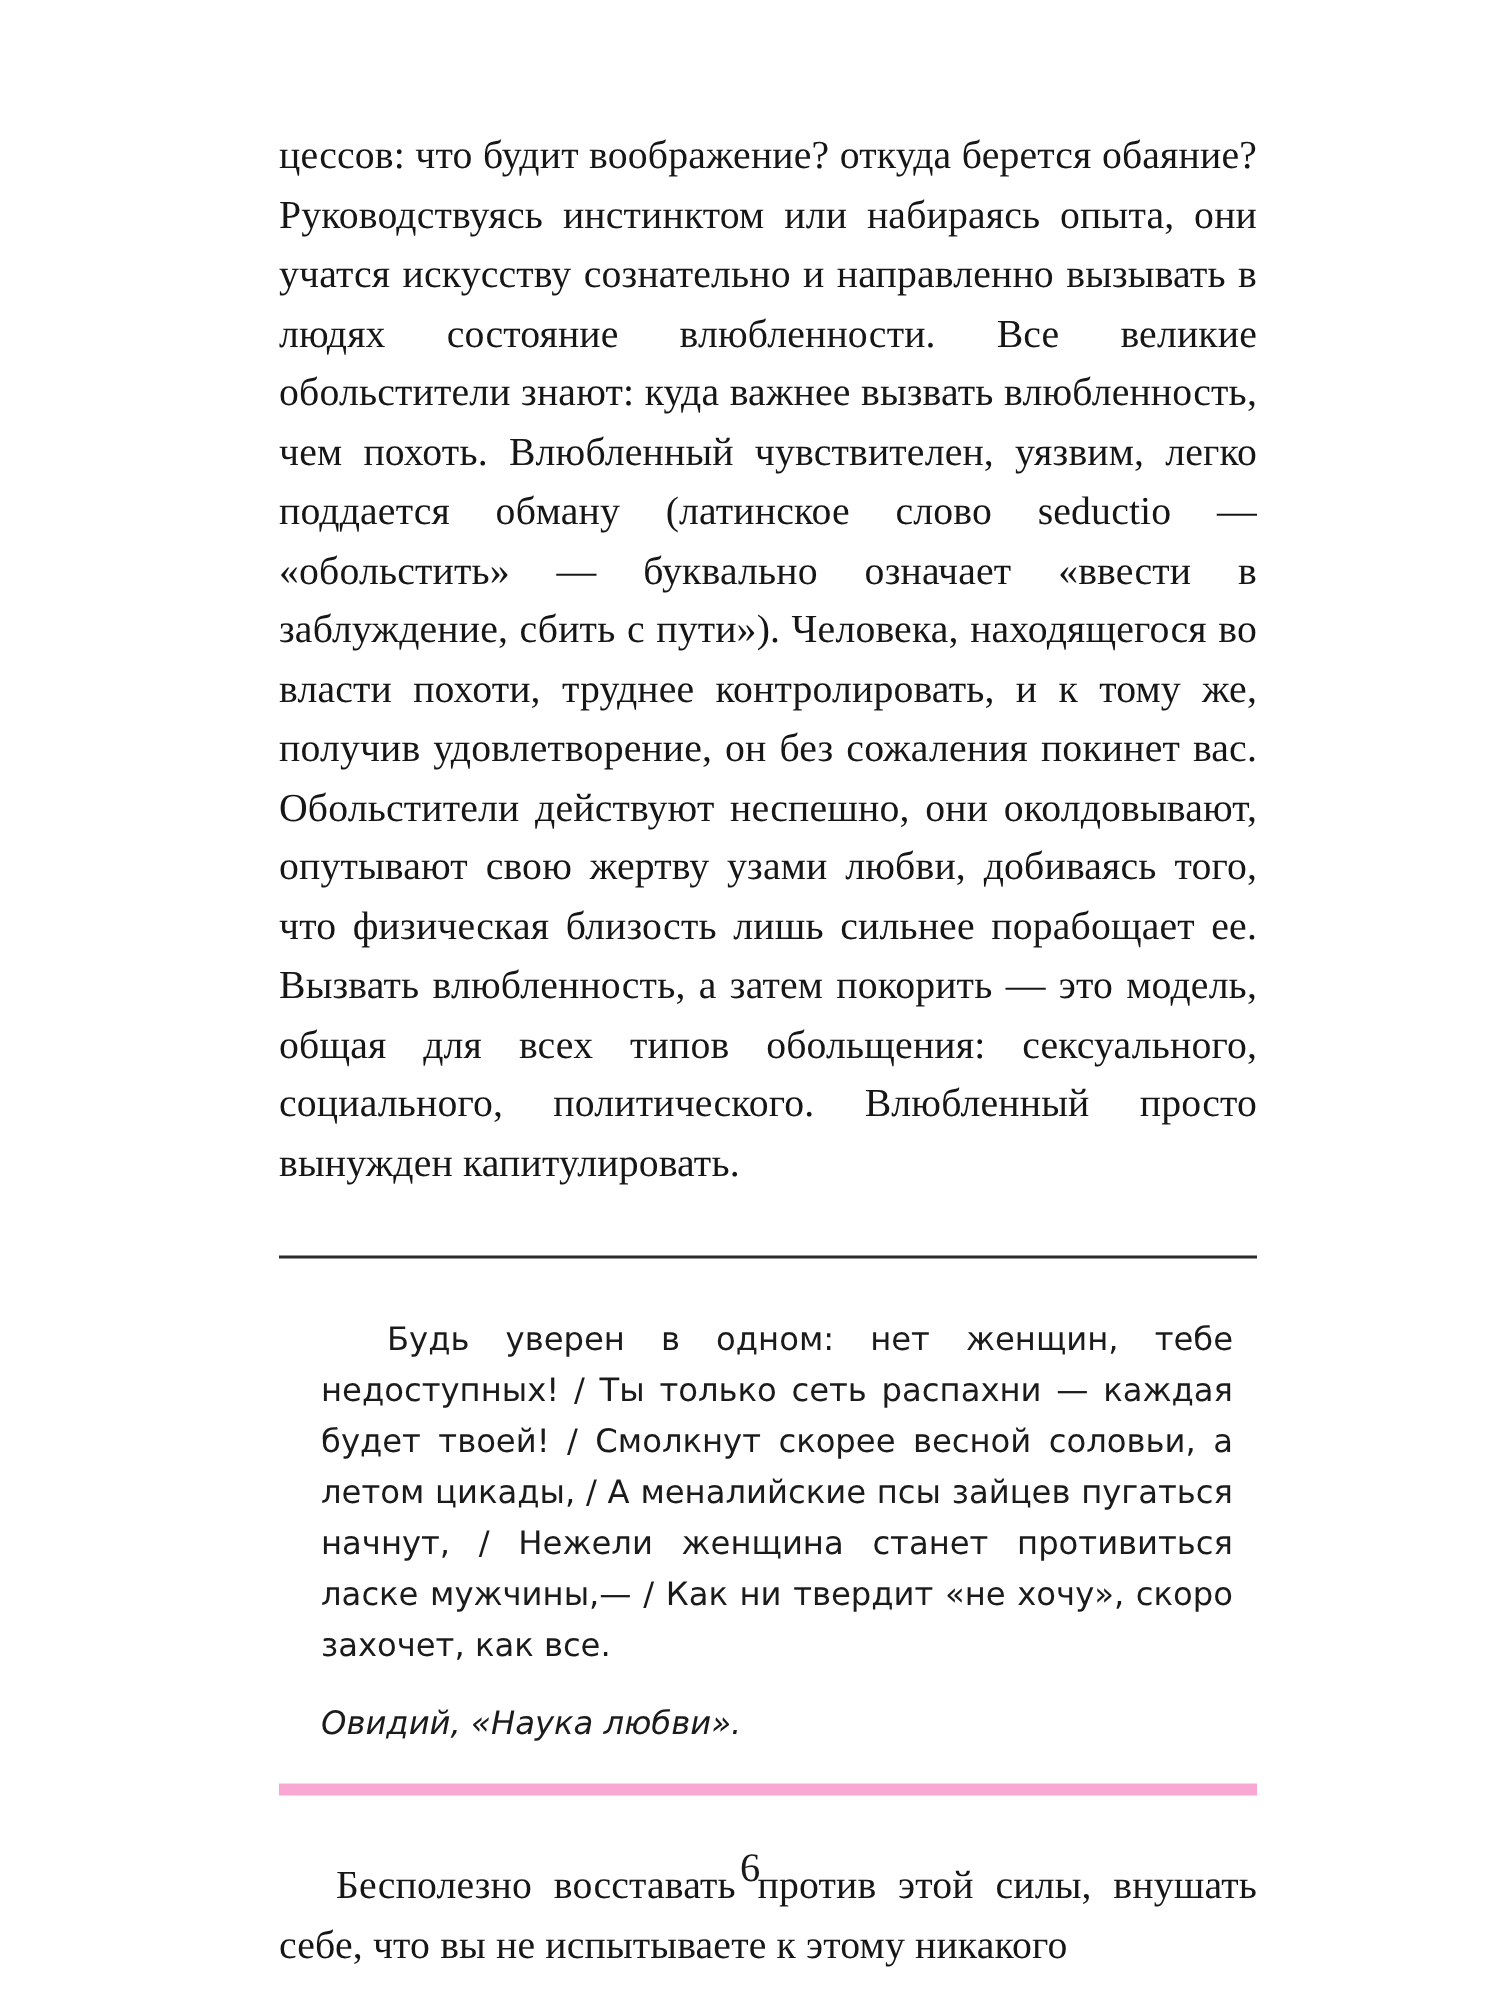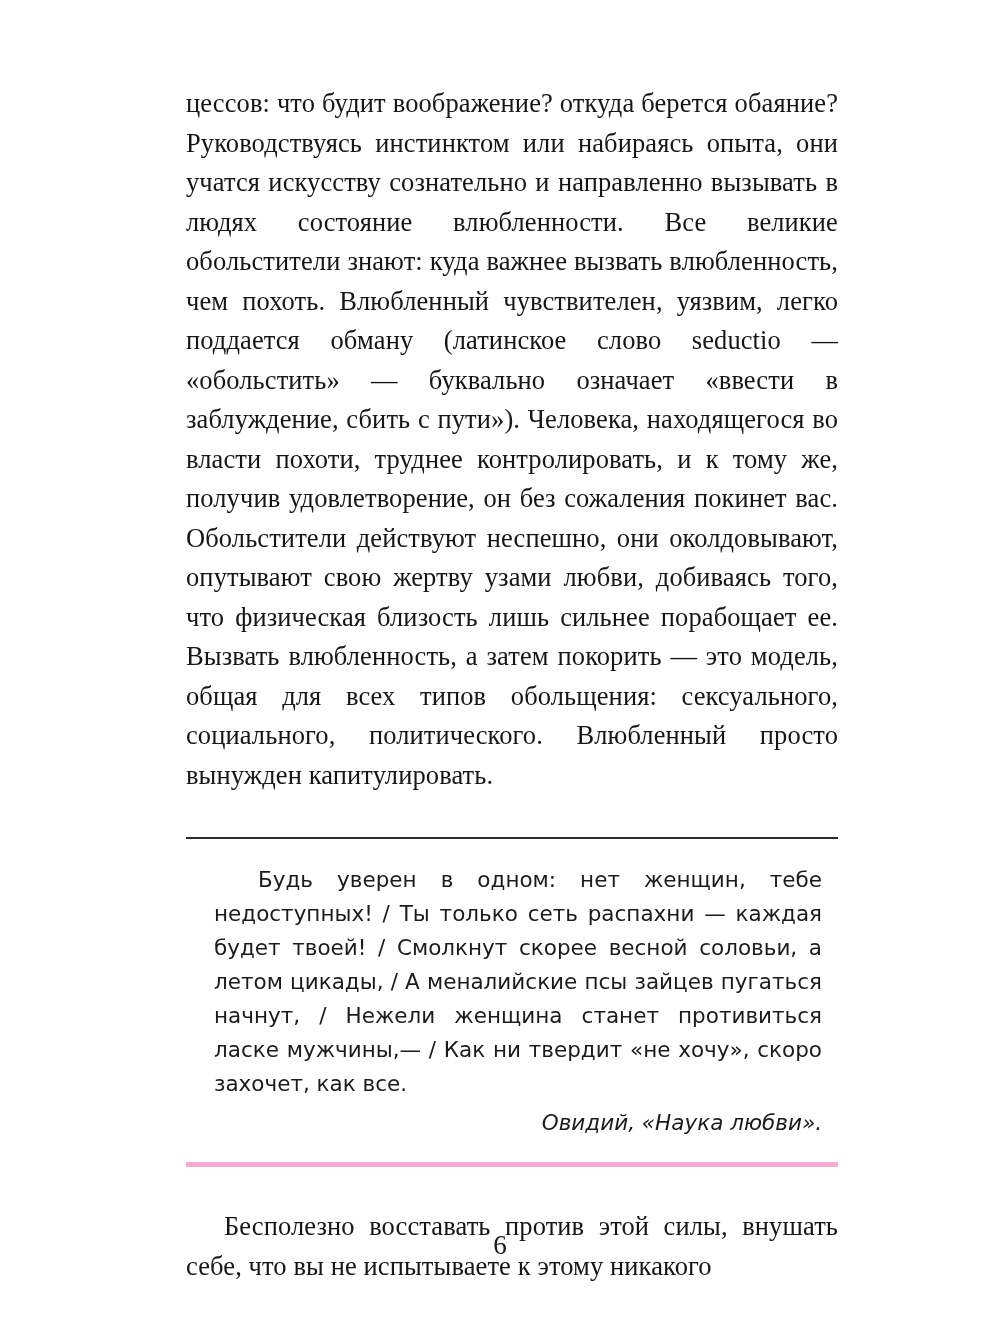--- a/index.html
+++ b/index.html
@@ -36,41 +36,40 @@
   }
   .body-text.first p {
     margin: 0;
   }
   .indent {
     text-indent: 38px;
   }
   .quote-block {
     margin-top: 42px;
     border-top: 2px solid #2b2b2b;
-    border-bottom: 5px solid #f9a8d4;
-    padding: 24px 2px 22px 28px;
+    border-bottom: 8px solid #f9a8d4;
+    padding: 38px 2px 22px 28px;
   }
   .quote-text {
     font-family: "DejaVu Sans", sans-serif;
     font-size: 21.5px;
     line-height: 34px;
     color: #1b1b1b;
     text-align: justify;
     text-indent: 44px;
     margin: 0;
     padding-right: 14px;
   }
   .quote-attrib {
     font-family: "DejaVu Sans", sans-serif;
     font-style: italic;
     font-size: 21.5px;
     line-height: 34px;
     color: #1b1b1b;
-    text-align: right;
-    margin: 5px 14px 0 0;
+    margin: 18px 14px 0 0;
   }
   .quote-attrib div {
     white-space: nowrap;
   }
   .after-quote {
     margin-top: 40px;
   }
   .page-number {
     position: absolute;
     left: 0;

